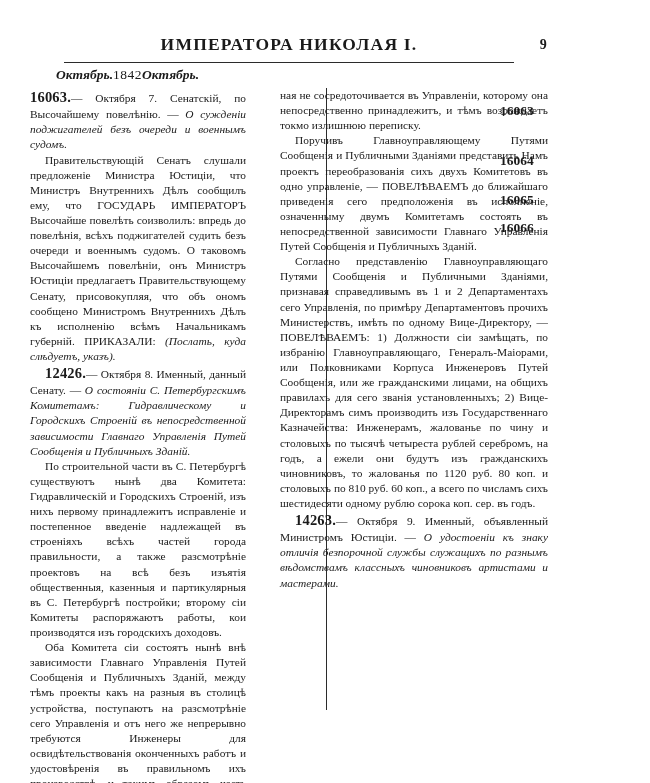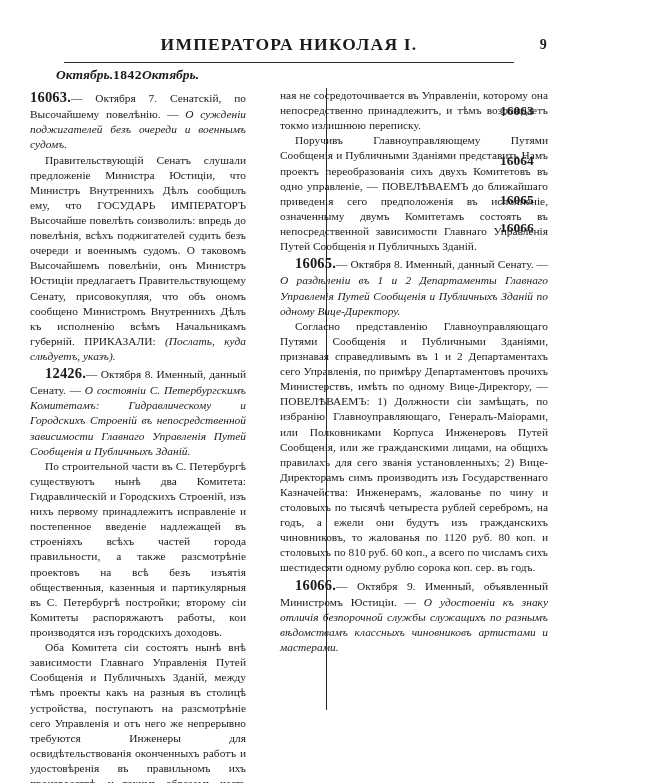--- a/index.html
+++ b/index.html
@@ -45,21 +45,21 @@
   .month-line {
     display: flex;
     font-size: 13.5px;
     font-style: italic;
     font-weight: 600;
     padding: 0 26px 0 26px;
     margin-bottom: 5px;
   }
   .month-line .year {
     font-style: normal;
-    font-weight: 700;
+    font-weight: 400;
     letter-spacing: 0.5px;
   }
   .columns {
     position: relative;
     display: flex;
     gap: 0px;
     height: 628px;
   }
   .col {
     width: 281px;
@@ -161,28 +161,25 @@
     </div>
 
     <div class="divider"></div>
 
     <div class="rightcolwrap">
       <div class="col right rightcol-inner">
 
         <p class="noind">ная не сосредоточивается въ Управленiи, которому она непосредственно принадлежитъ, и тѣмъ возрождаетъ токмо излишнюю переписку.</p>
         <p>Поручивъ Главноуправляющему Путями Сообщенiя и Публичными Зданiями представить Намъ проектъ переобразованiя сихъ двухъ Комитетовъ въ одно управленiе, — ПОВЕЛѢВАЕМЪ до ближайшаго приведенiя сего предположенiя въ исполненiе, означенныму двумъ Комитетамъ состоять въ непосредственной зависимости Главнаго Управленiя Путей Сообщенiя и Публичныхъ Зданiй.</p>
 
-        <p>
-          <span class="actno">16065.</span><span>— Октября 8. Именный, данный Сенату. — </span><span class="ital">О раздѣленiи въ 1 и 2 Департаменты Главнаго Управленiя Путей Сообщенiя и Публичныхъ Зданiй по одному Вице-Директору.</span>
-        </p>
 
         <p>Согласно представленiю Главноуправляющаго Путями Сообщенiя и Публичными Зданiями, признавая справедливымъ въ 1 и 2 Департаментахъ сего Управленiя, по примѣру Департаментовъ прочихъ Министерствъ, имѣть по одному Вице-Директору, — ПОВЕЛѢВАЕМЪ: 1) Должности сiи замѣщать, по избранiю Главноуправляющаго, Генералъ-Маiорами, или Полковниками Корпуса Инженеровъ Путей Сообщенiя, или же гражданскими лицами, на общихъ правилахъ для сего званiя установленныхъ; 2) Вице-Директорамъ симъ производить изъ Государственнаго Казначейства: Инженерамъ, жалованье по чину и столовыхъ по тысячѣ четыреста рублей серебромъ, на годъ, а ежели они будутъ изъ гражданскихъ чиновниковъ, то жалованья по 1120 руб. 80 коп. и столовыхъ по 810 руб. 60 коп., а всего по числамъ сихъ шестидесяти одному рублю сорока коп. сер. въ годъ.</p>
 
         <p>
-          <span class="actno">16066.</span><span>— Октября 9. Именный, объявленный Министромъ Юстицiи. — </span><span class="ital">О удостоенiи къ знаку отличiя безпорочной службы служащихъ по разнымъ вѣдомствамъ классныхъ чиновниковъ артистами и мастерами.</span>
+          <span class="actno">14263.</span><span>— Октября 9. Именный, объявленный Министромъ Юстицiи. — </span><span class="ital">О удостоенiи къ знаку отличiя безпорочной службы служащихъ по разнымъ вѣдомствамъ классныхъ чиновниковъ артистами и мастерами.</span>
         </p>
 
       </div>
 
       <div class="margin-nums">
         <div class="mn1">16063</div>
         <div class="mn2">16064</div>
         <div class="mn3">16065</div>
         <div class="mn4">16066</div>
       </div>

